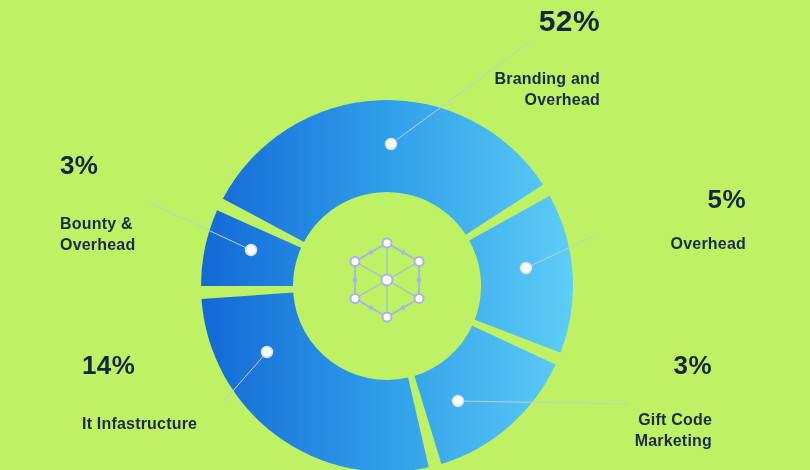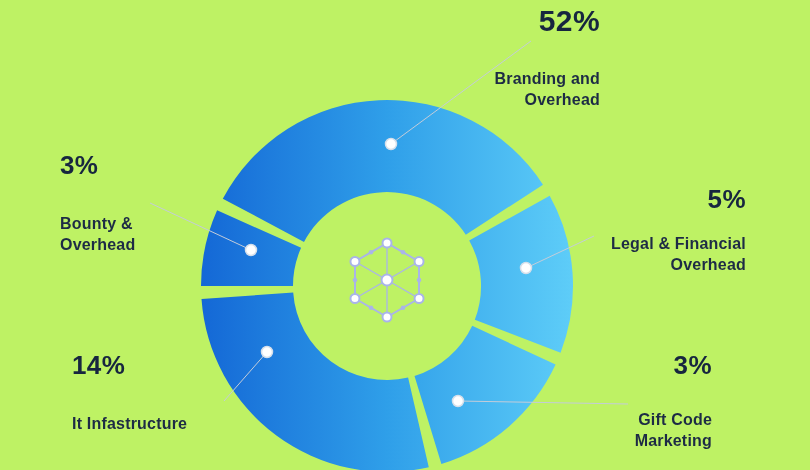--- a/index.html
+++ b/index.html
@@ -75,34 +75,33 @@
     <span class="pct">52%</span>
     <div class="cat" style="margin-top:30px;">
       <div>Branding and</div>
       <div>Overhead</div>
     </div>
   </div>
 
   <div class="callout ta-r" style="left:598px;top:184px;width:148px;">
     <span class="pct">5%</span>
     <div class="cat" style="margin-top:18px;">
-      <div>Legal &amp; Financial</div>
       <div>Overhead</div>
     </div>
   </div>
 
   <div class="callout ta-r" style="left:600px;top:350px;width:112px;">
     <span class="pct">3%</span>
     <div class="cat" style="margin-top:28px;">
       <div>Gift Code</div>
       <div>Marketing</div>
     </div>
   </div>
 
-  <div class="callout" style="left:72px;top:350px;width:180px;">
+  <div class="callout" style="left:82px;top:350px;width:180px;">
     <span class="pct">14%</span>
     <div class="cat" style="margin-top:32px;">
       <div>It Infastructure</div>
     </div>
   </div>
 
   <div class="callout" style="left:60px;top:150px;width:140px;">
     <span class="pct">3%</span>
     <div class="cat" style="margin-top:32px;">
       <div>Bounty &amp;</div>

